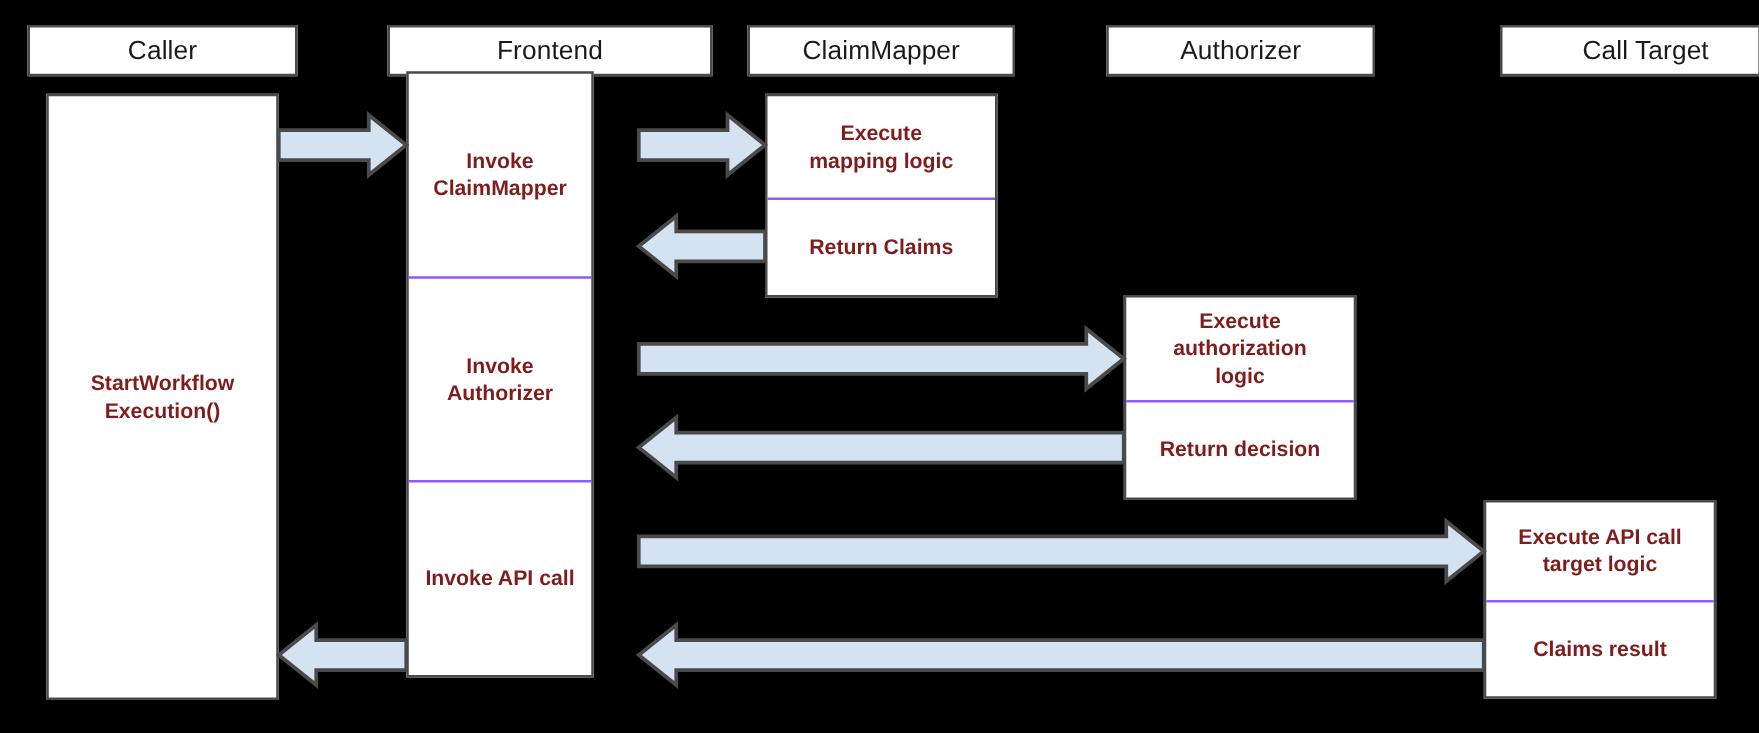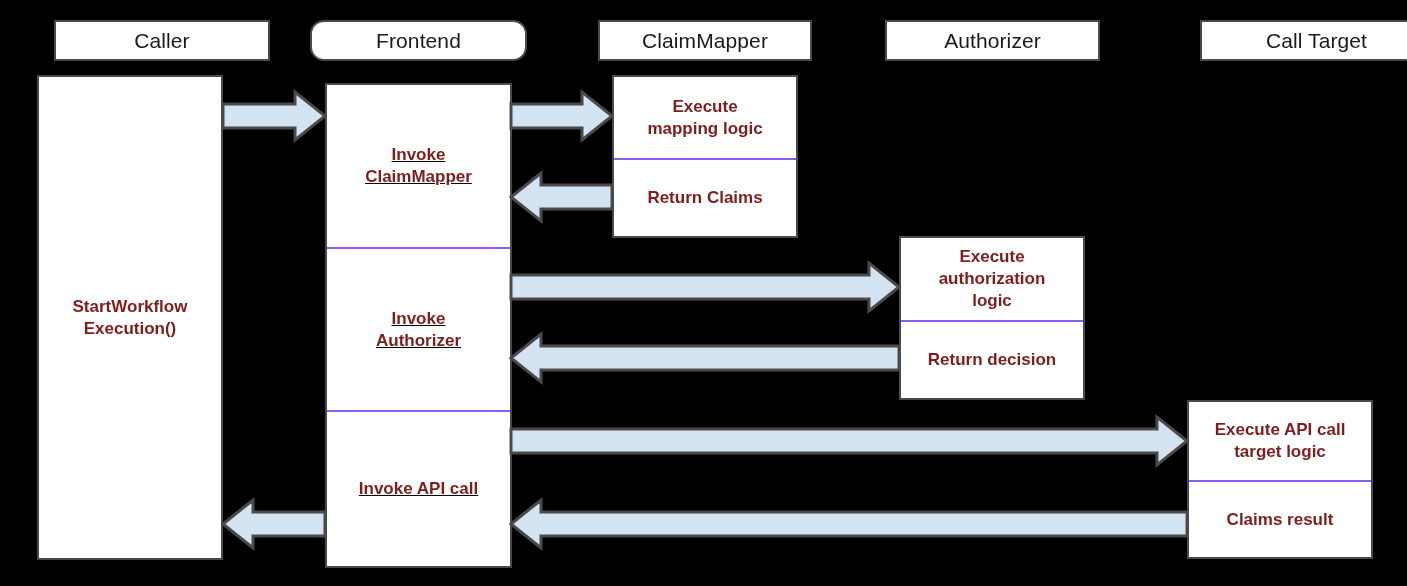--- a/index.html
+++ b/index.html
@@ -68,45 +68,45 @@
   .msg-arrow svg {
     display: block;
     overflow: visible;
   }
 </style>
 </head>
 <body>
 
 <div id="canvas">
 
-  <div class="lifeline-header" style="left:22px; top:20px; width:216px; height:41px;margin-left:32px;">
+  <div class="lifeline-header" style="left:22px; top:20px; width:216px; height:41px;">
     <span>Caller</span>
   </div>
 
-  <div class="lifeline-header" style="left:310px; top:20px; width:217px; height:41px;border-radius:14px;">
+  <div class="lifeline-header" style="left:310px; top:20px; width:260px; height:41px;">
     <span>Frontend</span>
   </div>
 
   <div class="lifeline-header" style="left:598px; top:20px; width:214px; height:41px;">
     <span>ClaimMapper</span>
   </div>
 
   <div class="lifeline-header" style="left:885px; top:20px; width:215px; height:41px;">
     <span>Authorizer</span>
   </div>
 
   <div class="lifeline-header" style="left:1172px; top:20px; width:233px; height:41px;margin-left:28px;">
     <span>Call Target</span>
   </div>
 
   <div class="activation" style="left:37px; top:75px; width:186px; height:485px;">
     <div class="activation-seg">StartWorkflow<br>Execution()</div>
   </div>
 
-  <div class="activation" style="left:325px; top:83px; width:187px; height:485px;text-decoration:underline;">
+  <div class="activation" style="left:325px; top:57px; width:150px; height:485px;">
     <div class="activation-seg" style="flex:0 0 162px;">Invoke<br>ClaimMapper</div>
     <div class="activation-seg" style="flex:0 0 163px;">Invoke<br>Authorizer</div>
     <div class="activation-seg">Invoke API call</div>
   </div>
 
   <div class="activation" style="left:612px; top:75px; width:186px; height:163px;">
     <div class="activation-seg" style="flex:0 0 81px;">Execute<br>mapping logic</div>
     <div class="activation-seg">Return Claims</div>
   </div>
 

